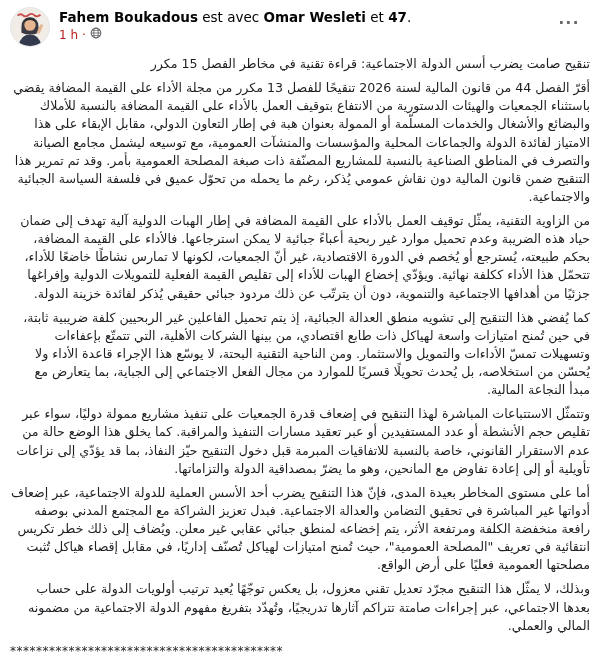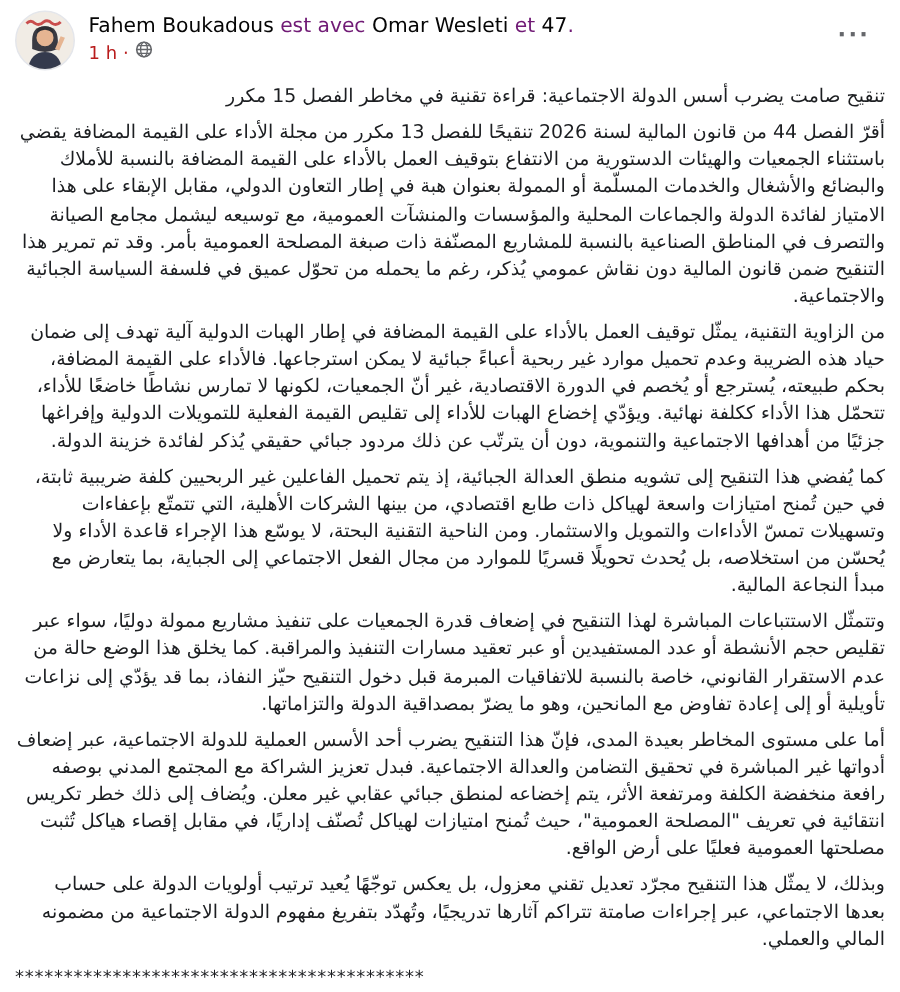--- a/index.html
+++ b/index.html
@@ -28,22 +28,22 @@
     box-sizing: border-box;
     background: #f1ece5;
   }
   .avatar svg { display: block; width: 100%; height: 100%; }
   .header-text { margin-left: 9px; padding-top: 1px; }
   .name-line {
     font-size: 13.5px;
     line-height: 18px;
     color: #050505;
   }
-  .name-line .bold { font-weight: normal; cursor: pointer; }
-  .name-line .gray { color: #701a75; font-weight: normal; }
+  .name-line .bold { font-weight: bold; cursor: pointer; }
+  .name-line .gray { color: #000000; font-weight: normal; }
   .meta-line {
     display: flex;
     align-items: center;
     gap: 4px;
     font-size: 12px;
     line-height: 16px;
     color: #b91c1c;
     margin-top: 1px;
   }
   .meta-line .timestamp { cursor: pointer; }

